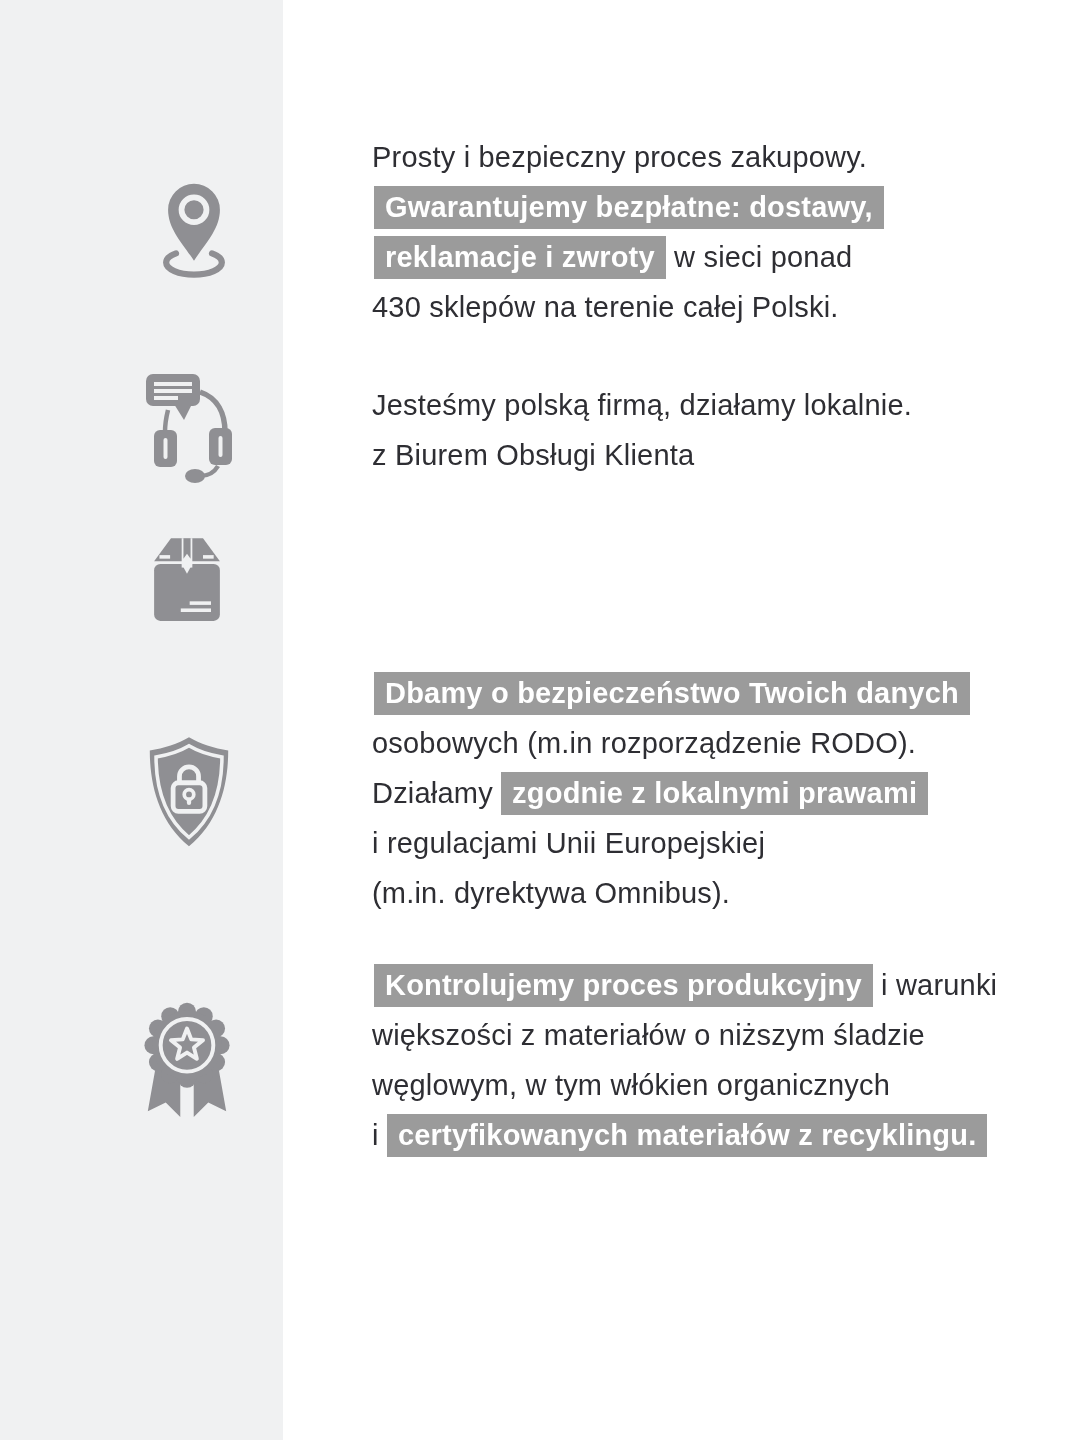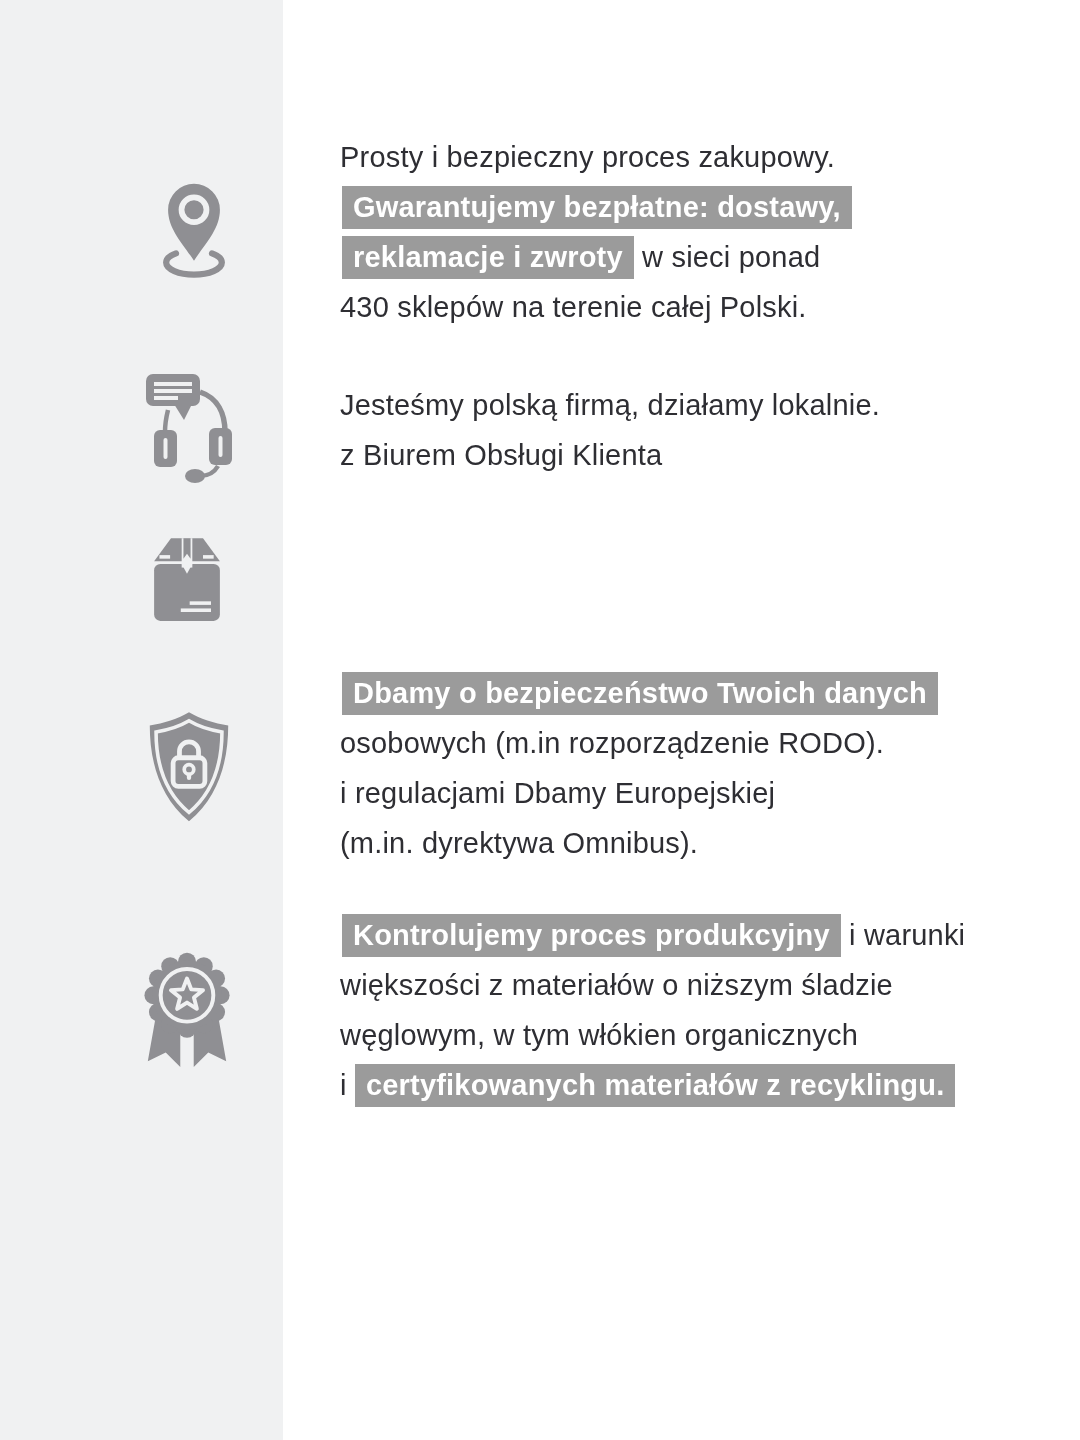--- a/index.html
+++ b/index.html
@@ -10,21 +10,21 @@
     font-family: "Liberation Sans", sans-serif;
     position: relative;
     overflow: hidden;
   }
   .rail {
     position: absolute; left: 0; top: 0;
     width: 283px; height: 1440px;
     background: var(--rail-bg, #f0f1f2);
   }
   .page { position: relative; }
-  .row { display: flex; align-items: center; }
+  .row { display: flex; align-items: center; gap: 32px; }
   .row-1 { margin-top: 132px; }
   .row-2 { margin-top: 42px; }
   .row-3 { margin-top: 46px; }
   .row-4 { margin-top: 40px; }
   .row-5 { margin-top: 42px; }
   .icon-cell { flex: 0 0 283px; display: flex; align-items: center; }
   .icon-cell svg { display: block; }
   .icon-pin     { margin-left: 146px; width: 96px;  }
   .icon-headset { margin-left: 138px; width: 100px; }
   .icon-package { margin-left: 147px; width: 80px;  }
@@ -122,21 +122,22 @@
         <path d="M50,3 C40,9 26,13.5 13,15.5 C13,47 21,82 50,106 C79,82 87,47 87,15.5 C74,13.5 60,9 50,3 Z" transform="translate(8,8.6) scale(0.84)" fill="none" stroke="var(--rail-bg)" stroke-width="4"></path>
         <rect x="35" y="46" width="30" height="27" rx="5" fill="none" stroke="var(--rail-bg)" stroke-width="4.5"></rect>
         <path d="M41,46 V40 A9,9 0 0 1 59,40 V46" fill="none" stroke="var(--rail-bg)" stroke-width="4.5"></path>
         <circle cx="50" cy="57" r="4.5" fill="none" stroke="var(--rail-bg)" stroke-width="3.5"></circle>
         <rect x="48" y="60.5" width="4" height="6.5" rx="2" fill="var(--rail-bg)"></rect>
       </svg>
     </div>
     <div class="text-cell">
         <div class="line starts-hl"><span class="hl">Dbamy o bezpieczeństwo Twoich danych</span></div>
         <div class="line"><span class="plain">osobowych (m.in rozporządzenie RODO).</span></div>
-        <div class="line"><span class="plain">i regulacjami Dbamy Europejskiej</span></div>
+        <div class="line"><span class="plain">Działamy </span><span class="hl">zgodnie z lokalnymi prawami</span></div>
+        <div class="line"><span class="plain">i regulacjami Unii Europejskiej</span></div>
         <div class="line"><span class="plain">(m.in. dyrektywa Omnibus).</span></div>
       </div>
   </div>
 
   <div class="row row-5">
     <div class="icon-cell">
       <svg class="icon-badge" viewBox="0 0 100 114" xmlns="http://www.w3.org/2000/svg">
         <polygon points="23,58 44,66 44,108 31,95 15,103" fill="var(--icon)"></polygon>
         <polygon points="77,58 56,66 56,108 69,95 85,103" fill="var(--icon)"></polygon>
         <g fill="var(--icon)">

